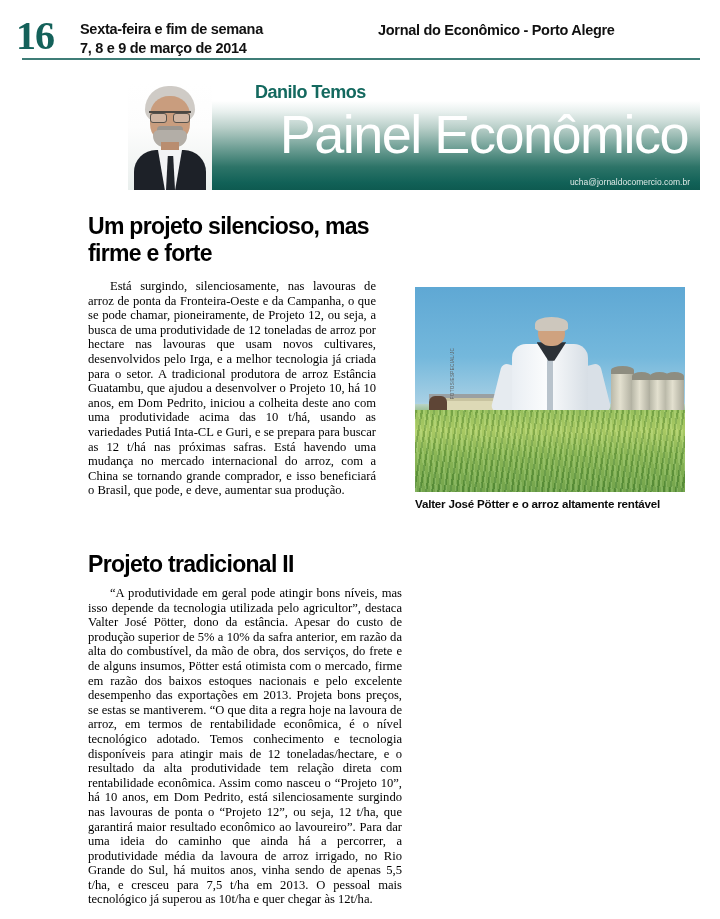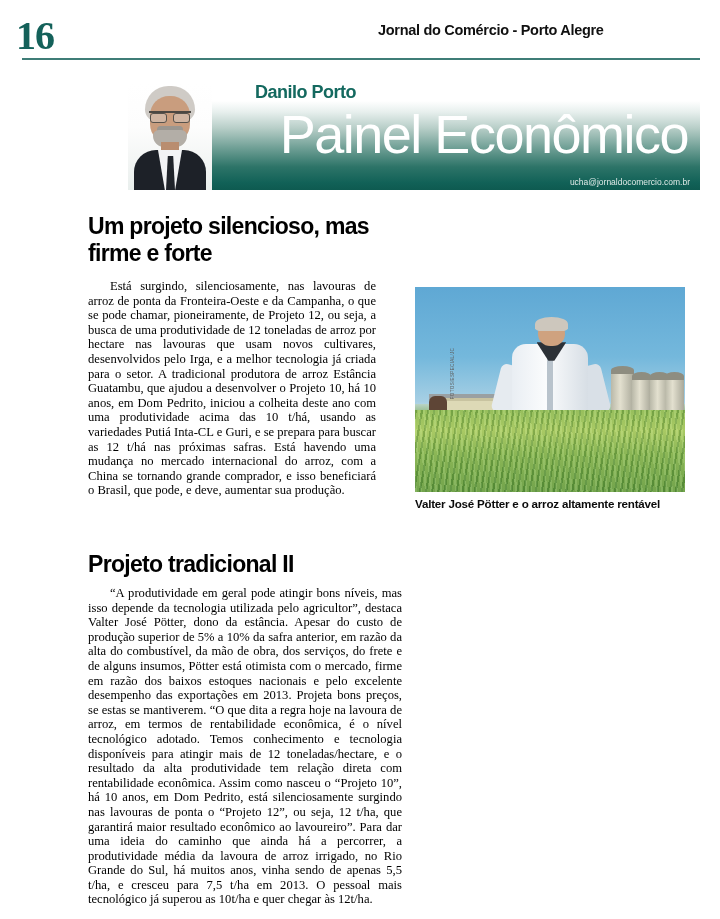--- a/index.html
+++ b/index.html
@@ -458,39 +458,41 @@
   }
 </style>
 </head>
 <body>
 
 <div class="page">
 
   <div class="masthead-top">
     <div class="page-number">16</div>
     <div class="dateblock">
+      <div>Sexta-feira e fim de semana</div>
+      <div>7, 8 e 9 de março de 2014</div>
     </div>
   </div>
-  <div class="paper-name">Jornal do Comércio - Porto Alegre</div>
+  <div class="paper-name">Jornal do Econômico - Porto Alegre</div>
   <div class="header-rule"></div>
 
   <div class="portrait">
     <div class="pbg"></div>
     <div class="hair"></div>
     <div class="face"></div>
     <div class="glasses"></div>
     <div class="moustache"></div>
     <div class="beard"></div>
     <div class="neck"></div>
     <div class="suit"></div>
     <div class="shirt"></div>
     <div class="tie"></div>
   </div>
 
-  <div class="columnist-name">Danilo Porto</div>
+  <div class="columnist-name">Danilo Temos</div>
   <div class="banner">
     <div class="banner-title">Painel Econômico</div>
     <div class="banner-email">ucha@jornaldocomercio.com.br</div>
   </div>
 
   <div class="headline" id="headline-1">Um projeto silencioso, mas firme e forte</div>
   <div class="body-text" id="article-1-body">Está surgindo, silenciosamente, nas lavouras de arroz de ponta da Fronteira-Oeste e da Campanha, o que se pode chamar, pioneiramente, de Projeto 12, ou seja, a busca de uma produtividade de 12 toneladas de arroz por hectare nas lavouras que usam novos cultivares,  desenvolvidos pelo Irga, e a melhor tecnologia já criada para o setor. A tradicional produtora de arroz Estância Guatambu, que ajudou a desenvolver o Projeto 10, há 10 anos, em Dom Pedrito, iniciou a colheita deste ano com uma produtividade acima das 10 t/há, usando as variedades Putiá Inta-CL e Guri, e se prepara para buscar as 12 t/há nas próximas safras. Está havendo uma mudança no mercado internacional do arroz, com a China se tornando grande comprador, e isso beneficiará o Brasil, que pode, e deve,  aumentar sua produção.</div>
 
   <div class="photo-figure">
     <div class="photo">

